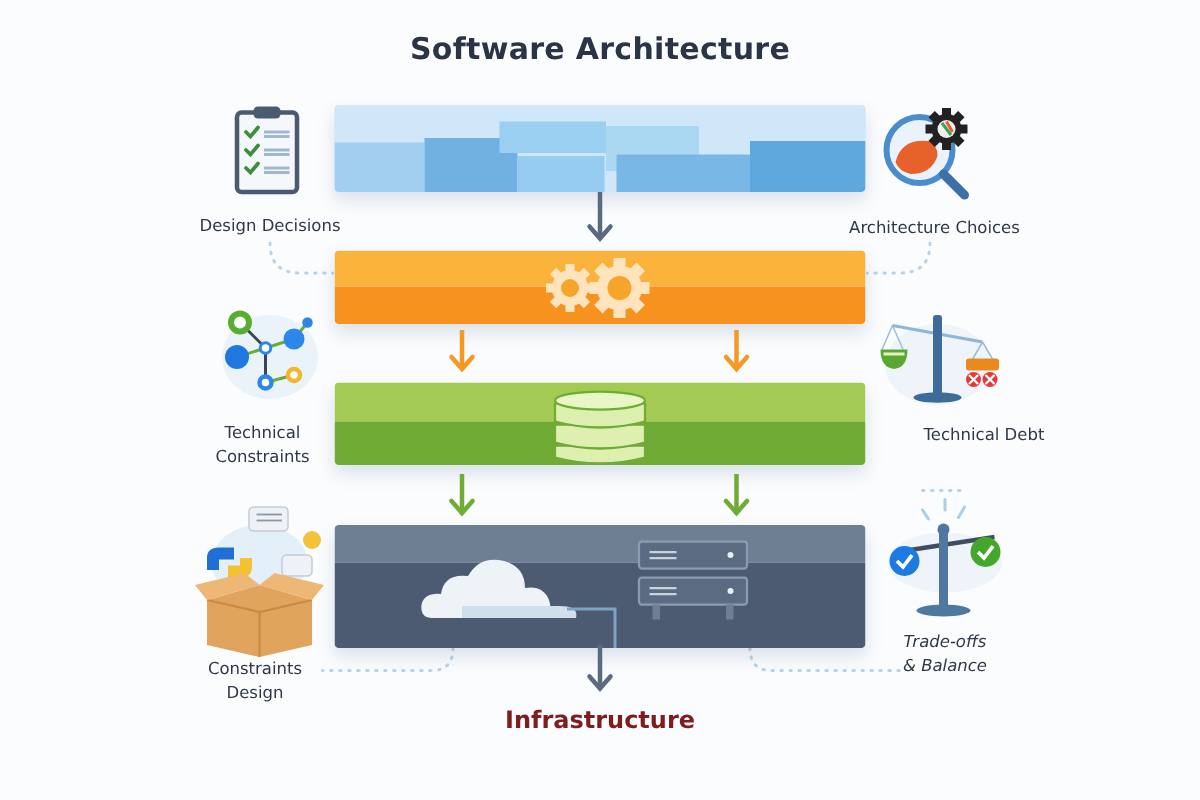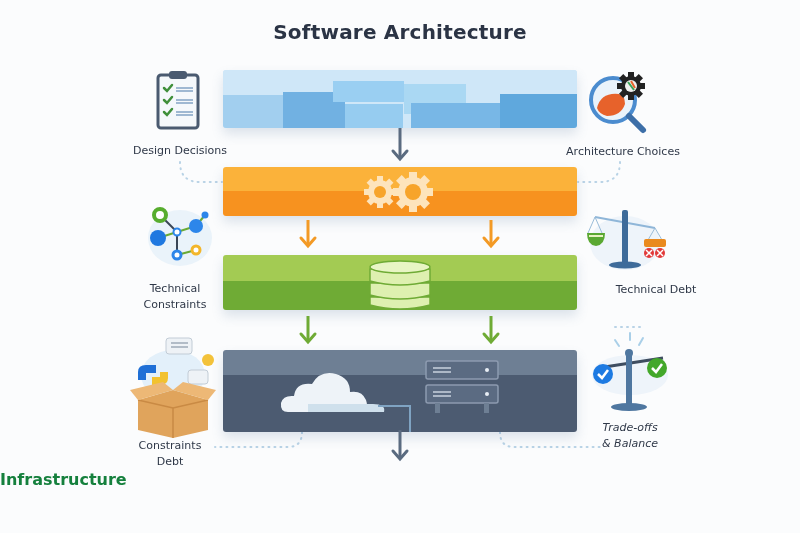--- a/index.html
+++ b/index.html
@@ -27,21 +27,21 @@
   #layer-orange .bot-half { background: #f7921f; }
   #layer-green { top: 255px; height: 55px; }
   #layer-green .top-half { background: #a3cb53; }
   #layer-green .bot-half { background: #6fab35; }
   #layer-dark { top: 350px; height: 82px; }
   #layer-dark .top-half { background: #6e7f94; height: 30%; }
   #layer-dark .bot-half { background: #4c5b71; height: 70%; }
   .label {
     position: absolute; font-size: 11px; color: #2f3848; text-align: center; line-height: 16px;
   }
-  .infra-label { left: 0; width: 800px; top: 470px; font-size: 16px; font-weight: bold; color: #15803d; text-align: left; position: absolute; }
+  .infra-label { left: 0; width: 800px; top: 470px; font-size: 16px; font-weight: bold; color: #7f1d1d; text-align: center; position: absolute; }
   svg { position: absolute; overflow: visible; }
 </style>
 </head>
 <body>
 
 <div class="abs title">Software Architecture</div>
 
 <svg width="800" height="533" style="left:0;top:0;">
   <g stroke="#b9d3e6" stroke-width="2" stroke-dasharray="1 5" stroke-linecap="round" fill="none">
     <path d="M180 162 Q180 182 200 182 L222 182"></path>
@@ -227,21 +227,21 @@
   <path d="M10 42 Q10 35 18 35 L28 35 L28 43 L18 43 L18 50 L10 50 Z" fill="#1f6fd6"></path>
   <path d="M40 48 Q40 55 32 55 L24 55 L24 47 L32 47 L32 42 L40 42 Z" fill="#f2c230"></path>
   <path d="M10 70 L45 60 L80 70 L80 100 L45 108 L10 100 Z" fill="#e0a45c"></path>
   <path d="M10 70 L45 78 L80 70" fill="none" stroke="#c98a44" stroke-width="1.5"></path>
   <line x1="45" y1="78" x2="45" y2="108" stroke="#c98a44" stroke-width="1.5"></line>
   <path d="M10 70 L2 60 L35 52 L45 60 Z" fill="#edb876"></path>
   <path d="M80 70 L88 60 L55 52 L45 60 Z" fill="#edb876"></path>
 </svg>
 <div class="label" style="left:120px;top:438px;width:100px;">
   <div>Constraints</div>
-  <div>Debt</div>
+  <div>Design</div>
 </div>
 
 <svg width="70" height="70" style="left:585px;top:70px;">
   <circle cx="28" cy="30" r="22" fill="#eaf3fb" stroke="#4b8ccf" stroke-width="4"></circle>
   <path d="M12 38 Q16 22 34 24 Q40 26 40 34 Q36 46 22 46 Q14 44 12 38 Z" fill="#e7622b"></path>
   <line x1="44" y1="46" x2="58" y2="60" stroke="#3d6fa8" stroke-width="6" stroke-linecap="round"></line>
   <g transform="translate(46,16)">
     <circle r="10" fill="#222"></circle>
     <g fill="#222">
       <rect x="-3" y="-14" width="6" height="6"></rect>

